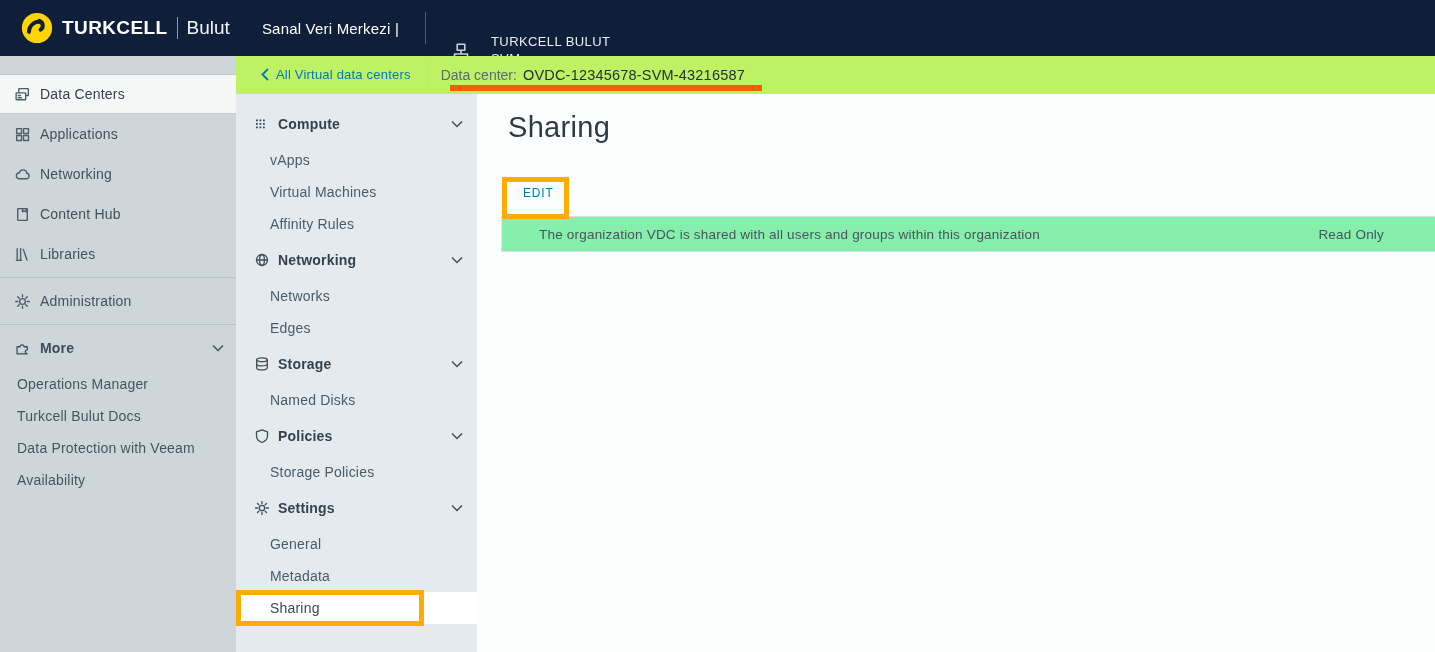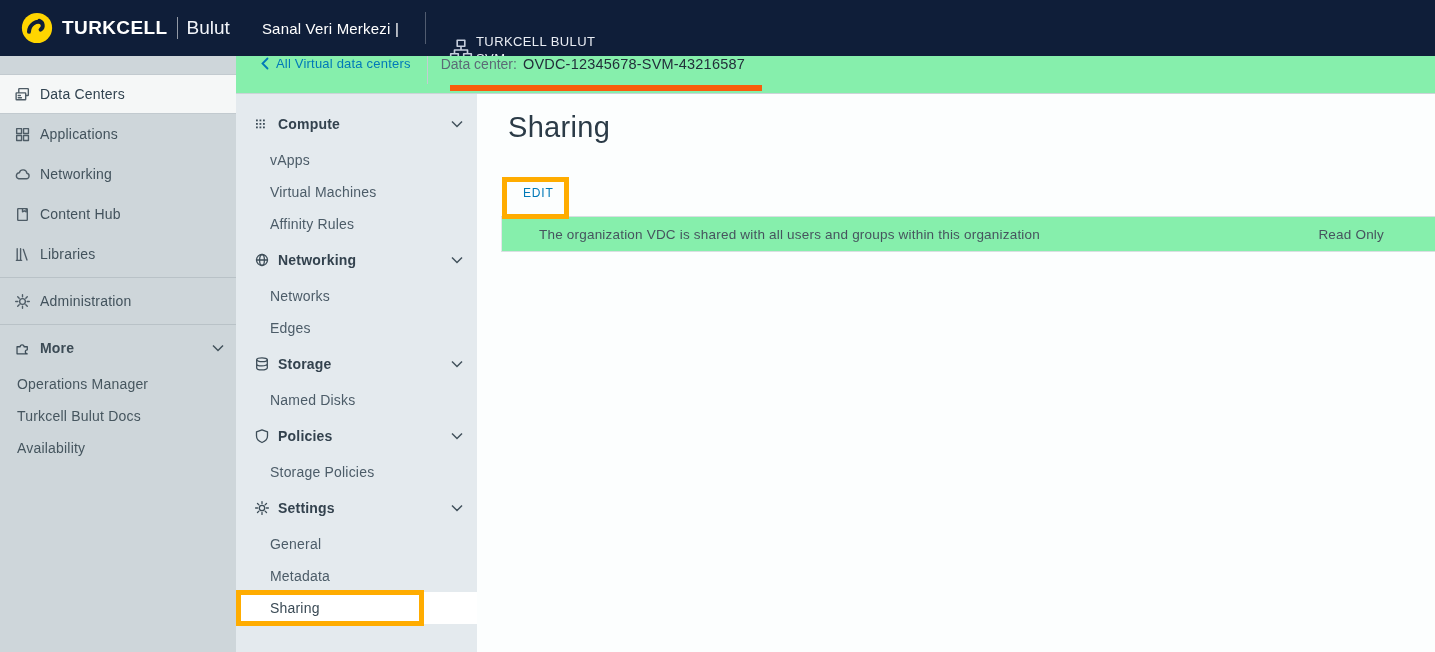--- a/index.html
+++ b/index.html
@@ -10,40 +10,40 @@
   
   .app-header { position:absolute; top:0; left:0; right:0; height:56px;
     background:#0f1e39; display:flex; align-items:center; color:#fff; }
   .logo-wrap { display:flex; align-items:center; margin-left:20px; }
   .logo-svg { width:34px; height:34px; }
   .brand-name { font-size:19px; font-weight:bold; letter-spacing:.4px; margin-left:8px; color:#fff; }
   .brand-divider { width:1px; height:22px; background:rgba(255,255,255,.55); margin:0 9px; }
   .brand-suffix { font-size:19px; font-weight:400; color:#f2f5fa; }
   .portal-title { font-size:15px; color:#ffffff; margin-left:32px; letter-spacing:.2px; }
   .header-divider { width:1px; height:32px; background:rgba(255,255,255,.28); margin:0 22px 0 26px; }
-  .org-block { display:flex; align-items:center; gap:2px;margin-top:44px; }
+  .org-block { display:flex; align-items:flex-end; gap:17px;margin-top:44px; }
   .org-text { font-size:13px; line-height:17px; color:#e9edf4; letter-spacing:.4px; }
 
   
   .sidebar { position:absolute; top:56px; left:0; bottom:0; width:236px;
     background:#ced6da; padding-top:18px; }
   .nav-item { height:40px; display:flex; align-items:center; padding:0 12px 0 14px;
     font-size:14px; color:#42525c; cursor:pointer; letter-spacing:.2px; }
   .nav-item .ic { width:17px; height:17px; margin-right:9px; display:inline-flex; flex:none; }
   .nav-item.active { background:#f5f7f7; border-top:1px solid #c2cacf; border-bottom:1px solid #c2cacf; color:#314350; }
   .nav-divider { height:1px; background:#b9c2c7; margin:3px 0; }
   .nav-item.group { font-weight:bold; color:#3c4b55; }
   .nav-item .spacer { flex:1; }
   .nav-sub { height:32px; display:flex; align-items:center; padding-left:17px;
     font-size:14px; color:#46565f; cursor:pointer; letter-spacing:.2px; }
   .chev { width:12px; height:8px; flex:none; }
 
   
   .crumb-bar { position:absolute; top:56px; left:236px; right:0; height:38px;
-    background:#86efac; border-bottom:1px solid #ccd4d8; display:flex; align-items:flex-start; }
+    background:#bef264; border-bottom:1px solid #ccd4d8; display:flex; align-items:center; }
   .back-link { display:flex; align-items:center; gap:7px; margin-left:25px;
     color:#0079b8; font-size:13px; cursor:pointer; letter-spacing:.2px; }
   .crumb-divider { width:1px; height:28px; background:#c3cdd2; margin:0 13px 0 16px; }
   .crumb-label { font-size:14px; color:#5b6b76; }
   .crumb-value { font-size:14.5px; color:#222f3a; margin-left:6px; letter-spacing:.2px; }
 
   
   .subnav { position:absolute; top:94px; left:236px; bottom:0; width:241px;
     background:#e4eaee; padding-top:10px; }
   .sec-header { height:40px; display:flex; align-items:center; padding:0 14px 0 18px;
@@ -177,20 +177,21 @@
           </svg>
       </span>
       <span class="lbl">More</span>
       <span class="spacer"></span>
       <svg class="chev" viewBox="0 0 12 8" fill="none" stroke="#42525c" stroke-width="1.5">
           <path d="M1 1.5l5 5 5-5"></path>
         </svg>
     </div>
     <div class="nav-sub">Operations Manager</div>
     <div class="nav-sub">Turkcell Bulut Docs</div>
+    <div class="nav-sub">Data Protection with Veeam</div>
     <div class="nav-sub">Availability</div>
   </aside>
 
   <div class="crumb-bar">
     <span class="back-link">
       <svg width="8" height="13" viewBox="0 0 8 13" fill="none" stroke="#0079b8" stroke-width="1.8" stroke-linecap="round">
           <path d="M6.5 1.5l-5 5 5 5"></path>
         </svg>
       <span>All Virtual data centers</span>
     </span>

